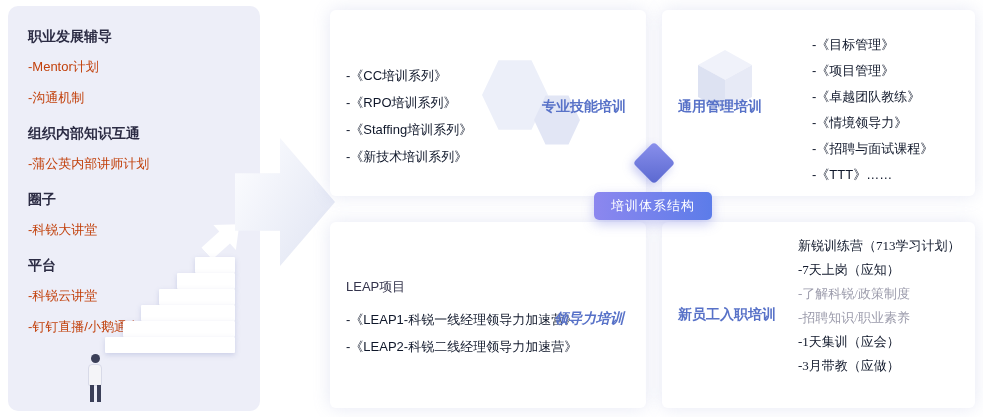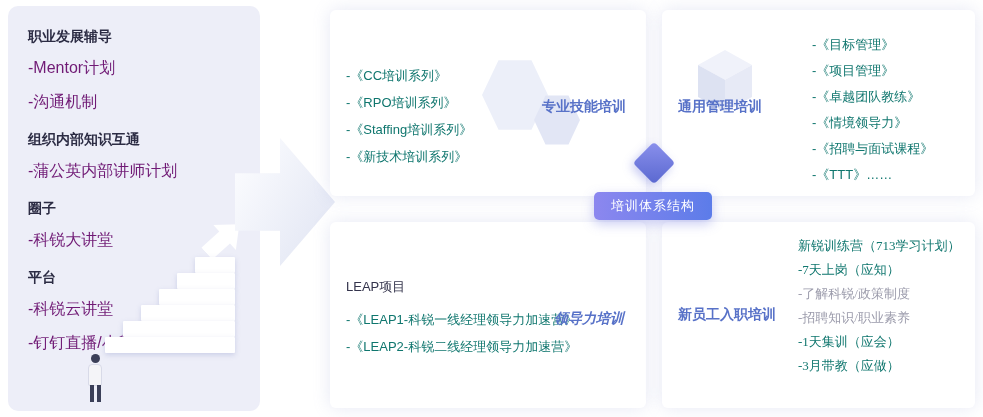--- a/index.html
+++ b/index.html
@@ -5,31 +5,31 @@
   * { margin:0; padding:0; box-sizing:border-box; }
   html,body { background:#fff; }
   body { font-family:"Liberation Sans", sans-serif; }
   .canvas { position:relative; width:983px; height:417px; background:#fff; overflow:hidden;padding-left:23px; }
 
   
   .left-panel { position:absolute; left:8px; top:6px; width:252px; height:405px;
     background:#edeef8; border-radius:10px; padding:22px 0 0 20px; }
   .lp-heading { font-size:14px; font-weight:bold; color:#2c2c44; margin:18px 0 12px 0; }
   .lp-section:first-child .lp-heading { margin-top:0; }
-  .lp-item { font-size:16px; color:#701a75; margin-bottom:13px; }
+  .lp-item { font-size:13px; color:#c2410c; margin-bottom:13px; }
 
   
   .card { position:absolute; background:#fff; border-radius:6px;
     box-shadow:0 0 18px rgba(130,140,200,0.20); }
   .card-tl { left:330px; top:10px;  width:316px; height:186px; }
   .card-tr { left:662px; top:10px;  width:313px; height:186px; }
   .card-bl { left:330px; top:222px; width:316px; height:186px; }
   .card-br { left:662px; top:222px; width:313px; height:186px; }
   .card-title { position:absolute; color:#5872c8; font-size:14px; font-weight:bold; white-space:nowrap; z-index:2; }
-  .item { font-size:13px; color:#0f766e; white-space:nowrap; }
+  .item { font-size:13px; color:#0f172a; white-space:nowrap; }
   .muted { color:#9b9bab; }
   .subtitle { position:absolute; font-size:13px; color:#34344c; white-space:nowrap; }
 
   .tl-items { position:absolute; left:16px; top:52px; }
   .tl-items .item { line-height:27px; }
   .tl-title { left:212px; top:88px; }
 
   .tr-title { left:16px; top:88px; }
   .tr-items { position:absolute; left:150px; top:22px; }
   .tr-items .item { line-height:26px; }

